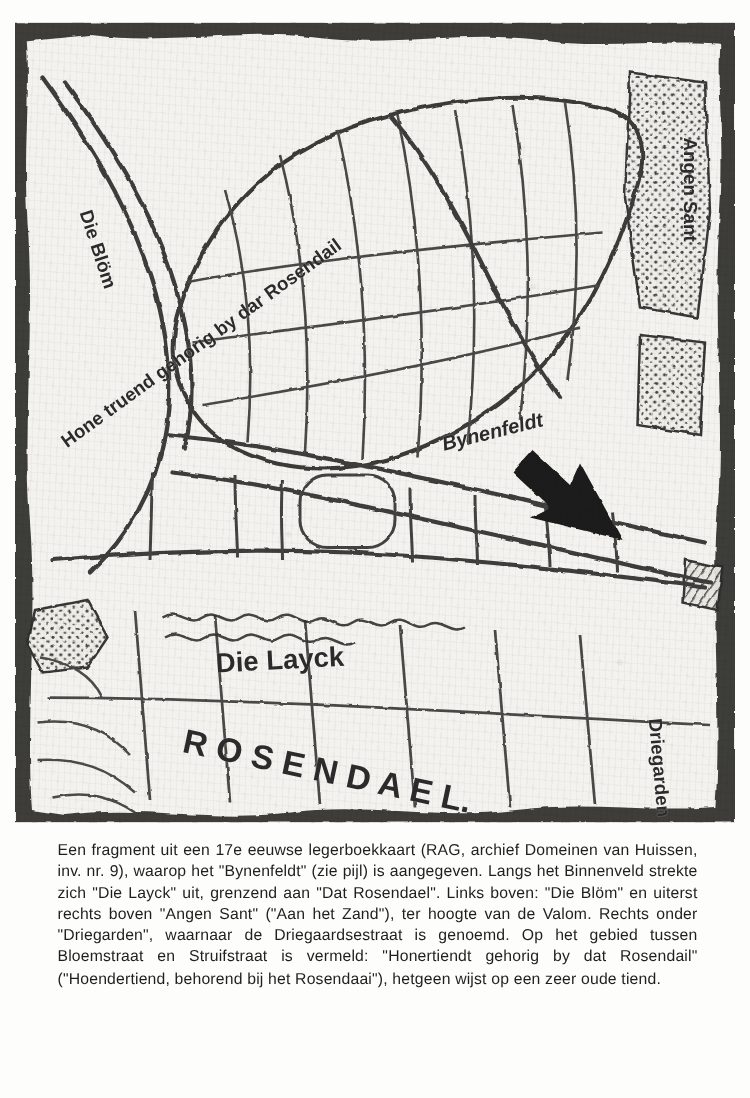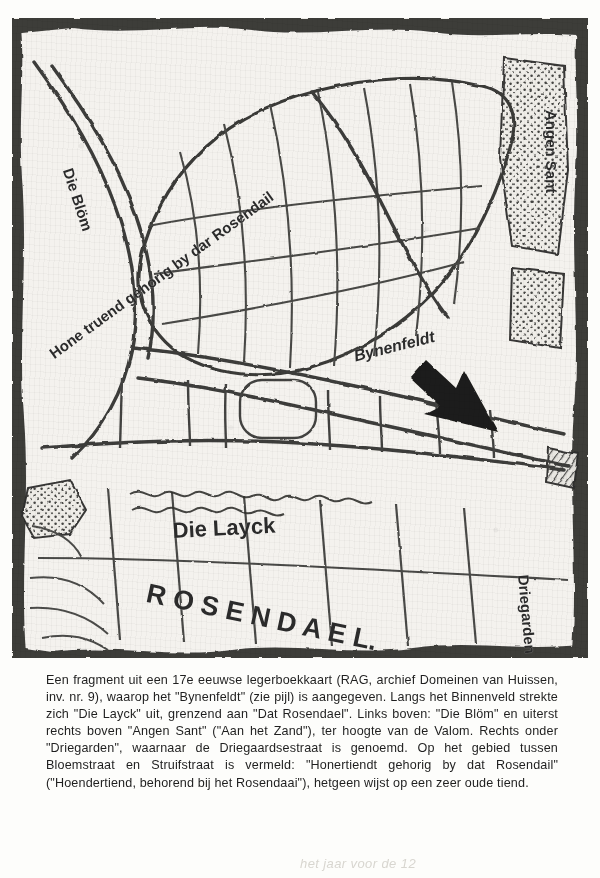--- a/index.html
+++ b/index.html
@@ -207,15 +207,14 @@
         <div class="map-label" style="left: 160px; top: 500px; font-size: 22px; font-weight: bold; font-style: normal; transform: rotate(-3deg); transform-origin: left top;">Die   Layck</div>
         <div class="map-label" style="left: 138px; top: 560px; font-size: 27px; font-weight: bold; font-style: normal; transform: rotate(12deg); transform-origin: left top;">R O S E N D A E L.</div>
         <div class="map-label" style="left: 520px; top: 556px; font-size: 15px; font-weight: bold; font-style: normal; transform: rotate(85deg); transform-origin: left top;">Driegarden</div>
       </div>
   </div>
 
   <div class="caption">
     <p>Een fragment uit een 17e eeuwse legerboekkaart (RAG, archief Domeinen van Huissen, inv. nr. 9), waarop het "Bynenfeldt" (zie pijl) is aangegeven. Langs het Binnenveld strekte zich "Die Layck" uit, grenzend aan "Dat Rosendael". Links boven: "Die Blöm" en uiterst rechts boven "Angen Sant" ("Aan het Zand"), ter hoogte van de Valom. Rechts onder "Driegarden", waarnaar de Driegaardsestraat is genoemd. Op het gebied tussen Bloemstraat en Struifstraat is vermeld: "Honertiendt gehorig by dat Rosendail" ("Hoendertiend, behorend bij het Rosendaai"), hetgeen wijst op een zeer oude tiend.</p>
   </div>
 
-  <div class="ghost">het jaar voor de 12</div>
 
 </div>
 
 </body></html>

